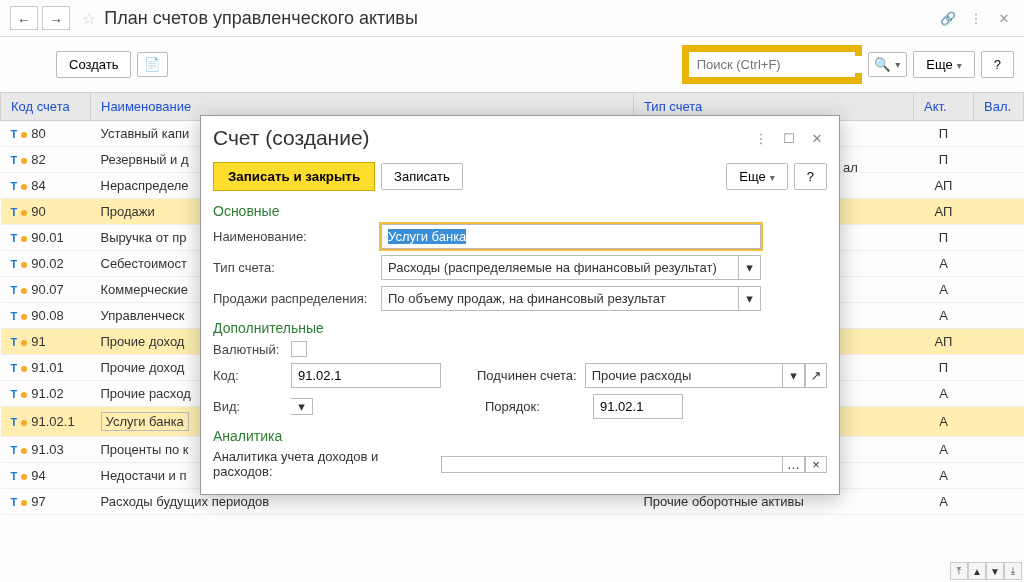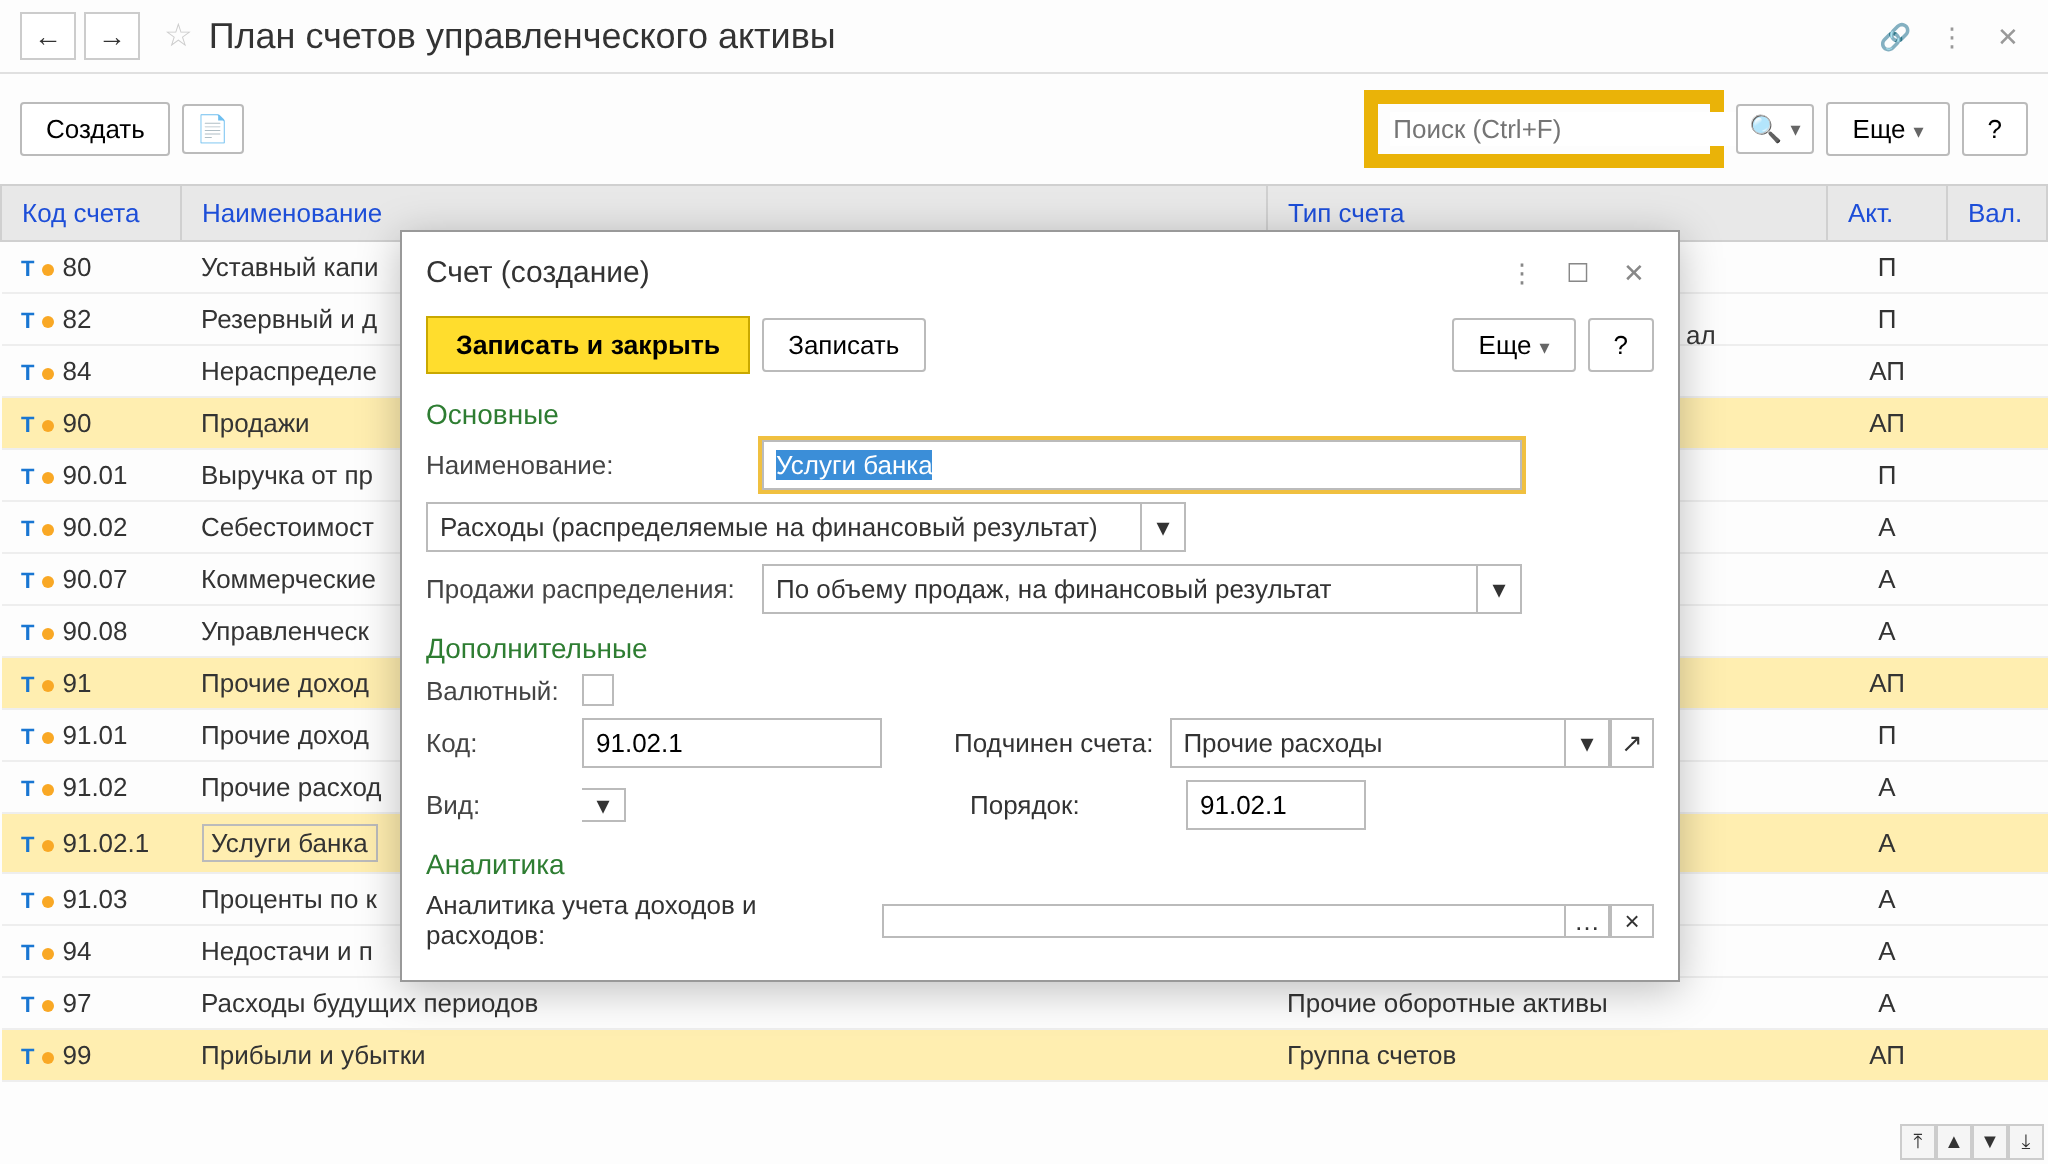--- a/index.html
+++ b/index.html
@@ -4,21 +4,21 @@
 <style>
   * { box-sizing: border-box; }
   body { margin: 0; font-family: Arial, sans-serif; font-size: 13px; background: #fdfdfd; color: #333; width: 1024px; height: 582px; overflow: hidden; position: relative; }
   
   .header { display: flex; align-items: center; padding: 6px 10px; border-bottom: 1px solid #e0e0e0; }
   .nav-btn { width: 28px; height: 24px; border: 1px solid #ccc; background: #fff; margin-right: 4px; display: flex; align-items: center; justify-content: center; cursor: pointer; font-size: 14px; }
   .star { color: #ccc; margin: 0 8px; font-size: 16px; }
   .page-title { font-size: 18px; color: #333; flex: 1; }
   .header-icon { width: 20px; height: 20px; margin-left: 8px; color: #999; display: flex; align-items: center; justify-content: center; cursor: pointer; }
   
-  .toolbar { display: flex; align-items: center; padding: 8px 10px; gap: 6px; }
+  .toolbar { display: flex; align-items: center; padding: 8px 10px; gap: 6px; margin-left: 46px; }
   .btn { border: 1px solid #bbb; background: #fff; padding: 5px 12px; cursor: pointer; border-radius: 2px; font-size: 13px; }
   .btn-icon { border: 1px solid #bbb; background: #fff; padding: 4px 6px; cursor: pointer; border-radius: 2px; display: flex; align-items: center; }
   .toolbar-spacer { flex: 1; }
   .search-box { display: flex; align-items: flex-start; border: 7px solid #eab308; padding: 4px 6px; width: 180px; }
   .search-box input { border: none; outline: none; flex: 1; font-size: 13px; color: #999; }
   .search-x { color: #999; cursor: pointer; }
   .dropdown-caret::after { content: "▾"; margin-left: 4px; font-size: 10px; color: #666; }
   
   .table { width: 100%; border-collapse: collapse; }
   .table th { text-align: left; padding: 6px 10px; background: #e8e8e8; border: 1px solid #d0d0d0; font-weight: normal; color: #1d4ed8; }
@@ -28,21 +28,21 @@
   .name-cell { }
   .type-cell { width: 280px; }
   .akt-cell { width: 60px; text-align: center; }
   .val-cell { width: 50px; text-align: center; }
   .t-icon { color: #1976d2; font-weight: bold; font-size: 11px; margin-right: 4px; }
   .t-dot { width: 6px; height: 6px; background: #f9a825; border-radius: 50%; display: inline-block; margin-right: 4px; vertical-align: middle; }
   .selected-name { border: 1px solid #bbb; padding: 1px 4px; display: inline-block; }
   
   .dialog { position: absolute; top: 115px; left: 200px; width: 640px; background: #fff; border: 1px solid #999; box-shadow: 0 4px 20px rgba(0,0,0,0.25); padding-bottom: 12px; }
   .dialog-header { display: flex; align-items: center; padding: 10px 12px 6px 12px; }
-  .dialog-title { font-size: 15px; flex: 1; color: #333; }
+  .dialog-title { font-size: 21px; flex: 1; color: #333; }
   .dialog-icon { width: 20px; height: 20px; margin-left: 8px; color: #888; display: flex; align-items: center; justify-content: center; cursor: pointer; }
   .dialog-toolbar { display: flex; align-items: center; padding: 6px 12px; gap: 6px; }
   .btn-primary { background: #ffdd2d; border: 1px solid #c9a800; padding: 6px 14px; font-weight: bold; cursor: pointer; }
   .section-title { color: #2e7d32; padding: 6px 12px 2px 12px; font-size: 14px; }
   .form-row { display: flex; align-items: center; padding: 3px 12px; gap: 8px; }
   .form-label { width: 160px; color: #444; }
   .form-label-sm { width: 100px; color: #444; }
   .text-input { border: 1px solid #bbb; padding: 4px 6px; font-size: 13px; }
   .text-input.hl { background: #fff; outline: 2px solid #f0c040; }
   .text-input.hl .sel { background: #3b8ed8; color: #fff; }
@@ -193,27 +193,20 @@
         <td class="akt-cell">А</td>
         <td class="val-cell"></td>
       </tr>
       <tr>
         <td class="code-cell"><span class="t-icon">T</span><span class="t-dot"></span>97</td>
         <td class="name-cell">Расходы будущих периодов</td>
         <td class="type-cell">Прочие оборотные активы</td>
         <td class="akt-cell">А</td>
         <td class="val-cell"></td>
       </tr>
-      <tr class="hl">
-        <td class="code-cell"><span class="t-icon">T</span><span class="t-dot"></span>99</td>
-        <td class="name-cell">Прибыли и убытки</td>
-        <td class="type-cell">Группа счетов</td>
-        <td class="akt-cell">АП</td>
-        <td class="val-cell"></td>
-      </tr>
     </tbody>
 </table>
 
 <div class="scroll-controls">
   <div class="scroll-btn">⤒</div>
   <div class="scroll-btn">▲</div>
   <div class="scroll-btn">▼</div>
   <div class="scroll-btn">⤓</div>
 </div>
 
@@ -233,20 +226,21 @@
   </div>
 
   <div class="section-title">Основные</div>
 
   <div class="form-row">
     <span class="form-label">Наименование:</span>
     <div class="text-input hl" style="width:380px"><span class="sel">Услуги банка</span></div>
   </div>
 
   <div class="form-row">
+    <span class="form-label">Тип счета:</span>
     <div class="select-wrap" style="max-width:380px">
       <div class="select-input">Расходы (распределяемые на финансовый результат)</div>
       <div class="select-btn">▾</div>
     </div>
   </div>
 
   <div class="form-row">
     <span class="form-label">Продажи распределения:</span>
     <div class="select-wrap" style="max-width:380px">
       <div class="select-input">По объему продаж, на финансовый результат</div>

